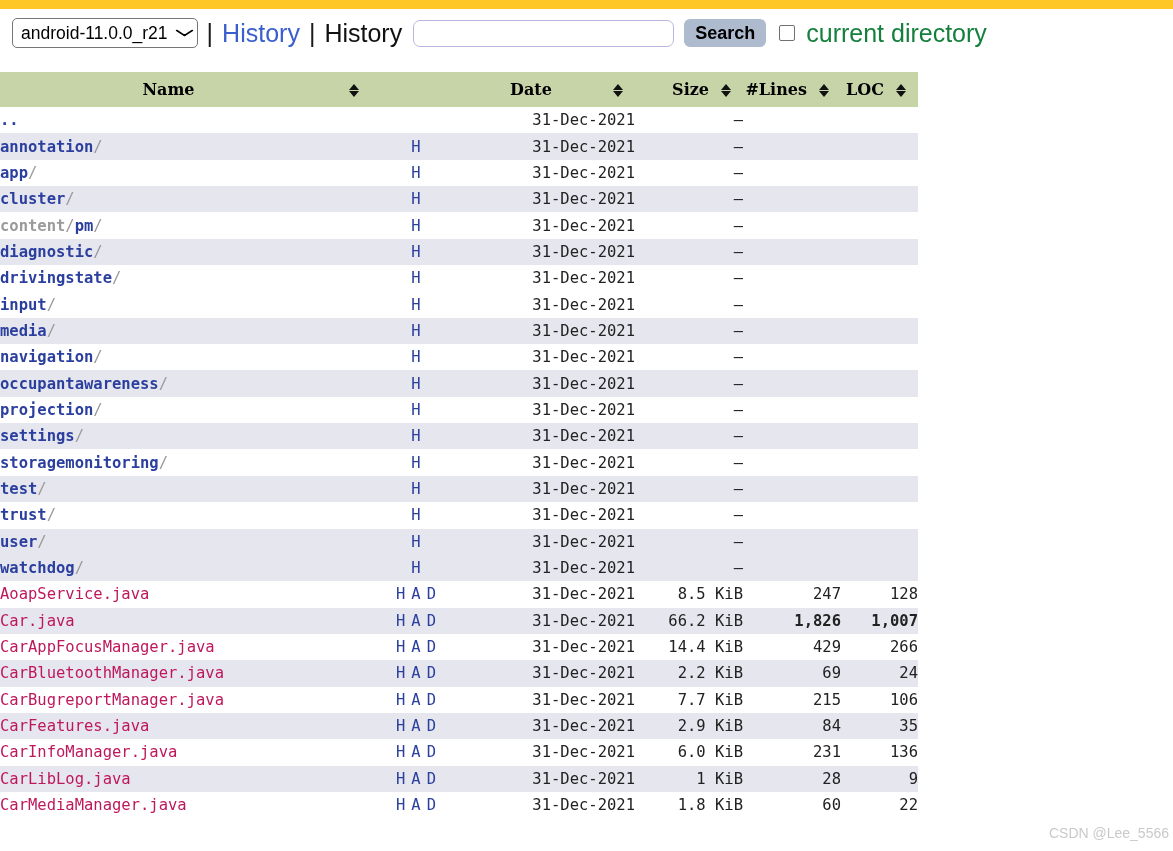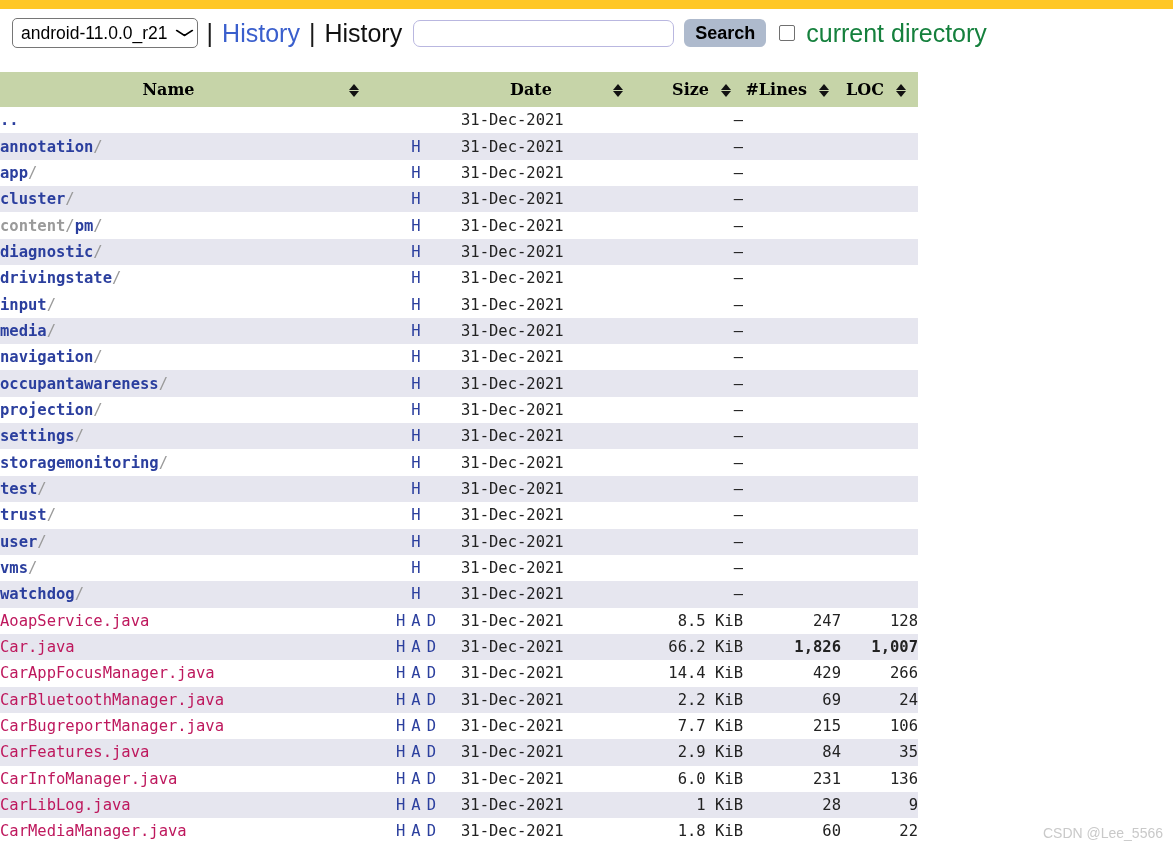--- a/index.html
+++ b/index.html
@@ -173,21 +173,21 @@
     padding: 0;
     font-size: 15.5px;
     color: #222;
     vertical-align: middle;
     white-space: nowrap;
     overflow: hidden;
   }
 
   td.c-name  { padding-left: 24px; }
   td.c-links { text-align: center; }
-  td.c-date  { padding-right: 6px; color: #222; }
+  td.c-date  { text-align: right; padding-right: 6px; color: #222; }
   td.c-size  { text-align: right; padding-right: 8px; }
   td.c-lines { text-align: right; padding-right: 4px; }
   td.c-loc   { text-align: right; padding-right: 4px; }
 
   .dirlink {
     color: #2b3f9e;
     font-weight: bold;
     text-decoration: none;
   }
   .dirlink.muted { color: #9a9a9a; text-align: center; }
@@ -203,21 +203,21 @@
     color: #2b3f9e;
     text-decoration: none;
     margin: 0 3px;
   }
 
   .bold-num { font-weight: bold; color: #000; }
 
   
   .watermark {
     position: absolute;
-    right: 10px;
+    right: 4px;
     bottom: 10px;
     font-family: "Liberation Sans", sans-serif;
     font-size: 14px;
     color: #c9c9c9;
     white-space: nowrap;
     pointer-events: none;
   }
 </style>
 </head>
 <body>
@@ -416,28 +416,20 @@
         <td class="c-loc" colspan="2"></td>
       </tr>
       <tr class="alt">
         <td class="c-name" colspan="2"><a class="dirlink" href="#">user</a><span class="slash">/</span></td>
         <td class="c-links"><a class="hadlink" href="#">H</a></td>
         <td class="c-date" colspan="2">31-Dec-2021</td>
         <td class="c-size" colspan="2">–</td>
         <td class="c-lines" colspan="2"></td>
         <td class="c-loc" colspan="2"></td>
       </tr>
-      <tr>
-        <td class="c-name" colspan="2"><a class="dirlink" href="#">vms</a><span class="slash">/</span></td>
-        <td class="c-links"><a class="hadlink" href="#">H</a></td>
-        <td class="c-date" colspan="2">31-Dec-2021</td>
-        <td class="c-size" colspan="2">–</td>
-        <td class="c-lines" colspan="2"></td>
-        <td class="c-loc" colspan="2"></td>
-      </tr>
       <tr class="alt">
         <td class="c-name" colspan="2"><a class="dirlink" href="#">watchdog</a><span class="slash">/</span></td>
         <td class="c-links"><a class="hadlink" href="#">H</a></td>
         <td class="c-date" colspan="2">31-Dec-2021</td>
         <td class="c-size" colspan="2">–</td>
         <td class="c-lines" colspan="2"></td>
         <td class="c-loc" colspan="2"></td>
       </tr>
       <tr>
         <td class="c-name" colspan="2"><a class="filelink" href="#">AoapService.java</a></td>

